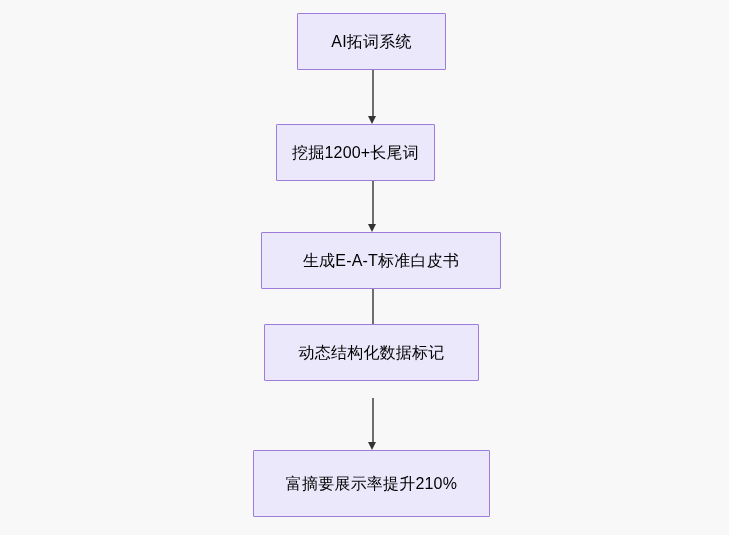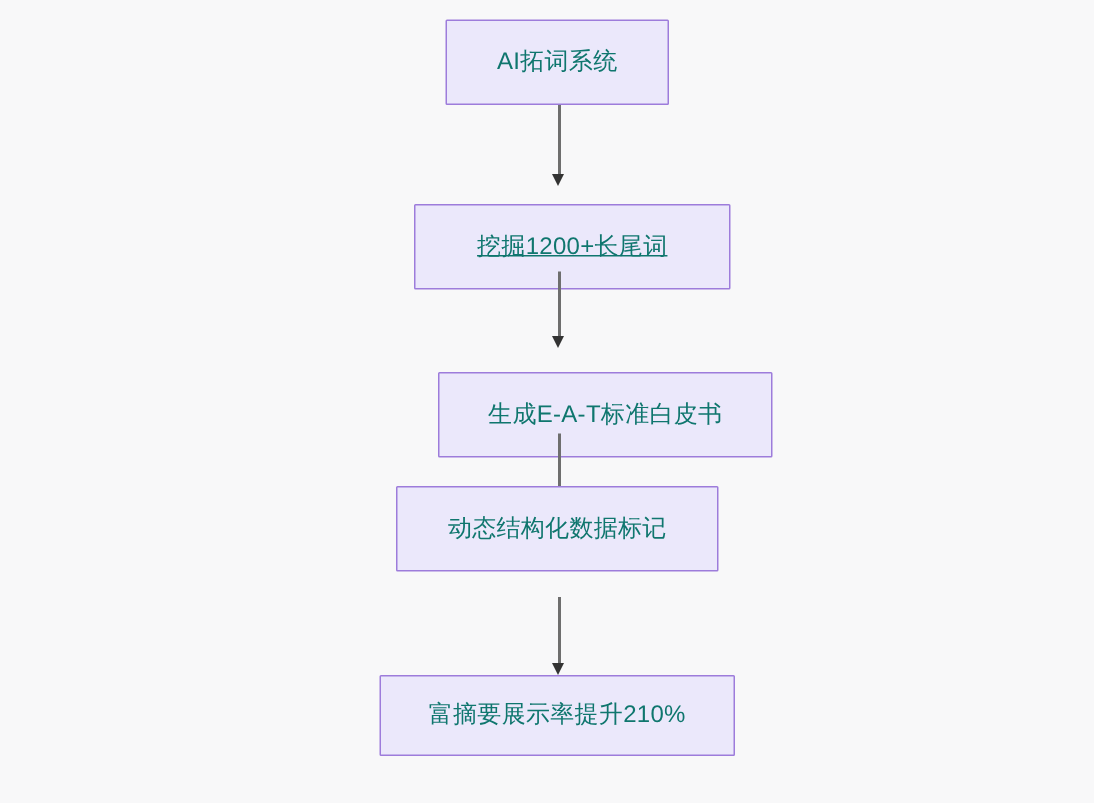--- a/index.html
+++ b/index.html
@@ -23,39 +23,39 @@
 
   .node {
     position: absolute;
     box-sizing: border-box;
     background: #ebe8fb;
     border: 1.4px solid #9d7cdb;
     border-radius: 1px;
     display: flex;
     align-items: center;
     justify-content: center;
-    color: #0f766e;
+    color: #000000;
     font-size: 16px;
     line-height: 1;
     letter-spacing: 0.2px;
     white-space: nowrap;
     user-select: none;
   }
 
   .node-label {
     display: block;
     padding: 0 10px;
   }
 
   
   #node-1 { left: 297px;  top: 13px;  width: 149px; height: 57px; }
-  #node-2 { left: 276px;  top: 136px; width: 211px; height: 57px; text-decoration: underline; }
-  #node-3 { left: 261px;  top: 248px; width: 223px; height: 57px; margin-left: 31px; }
+  #node-2 { left: 276px;  top: 124px; width: 159px; height: 57px; }
+  #node-3 { left: 261px;  top: 232px; width: 240px; height: 57px; }
   #node-4 { left: 264px;  top: 324px; width: 215px; height: 57px; }
-  #node-5 { left: 253px;  top: 450px; width: 237px; height: 54px; }
+  #node-5 { left: 253px;  top: 450px; width: 237px; height: 67px; }
 
   
   .connector {
     position: absolute;
     left: 368px;
     width: 9px;
   }
   .connector .conn-line {
     position: absolute;
     left: 3.5px;

